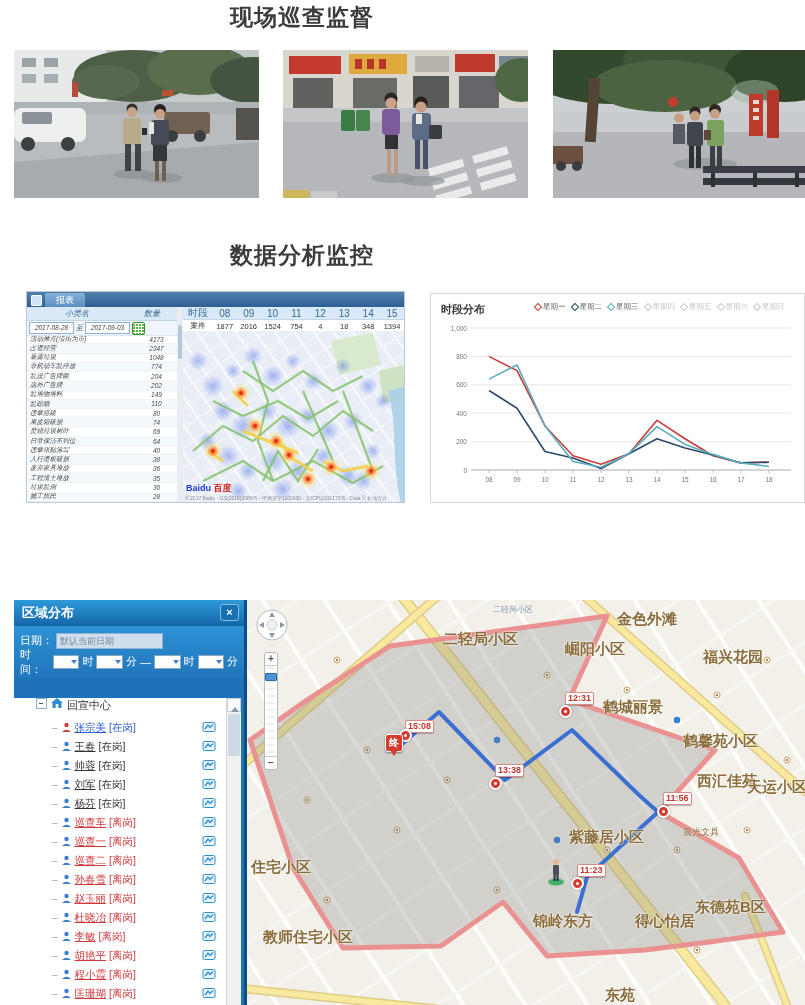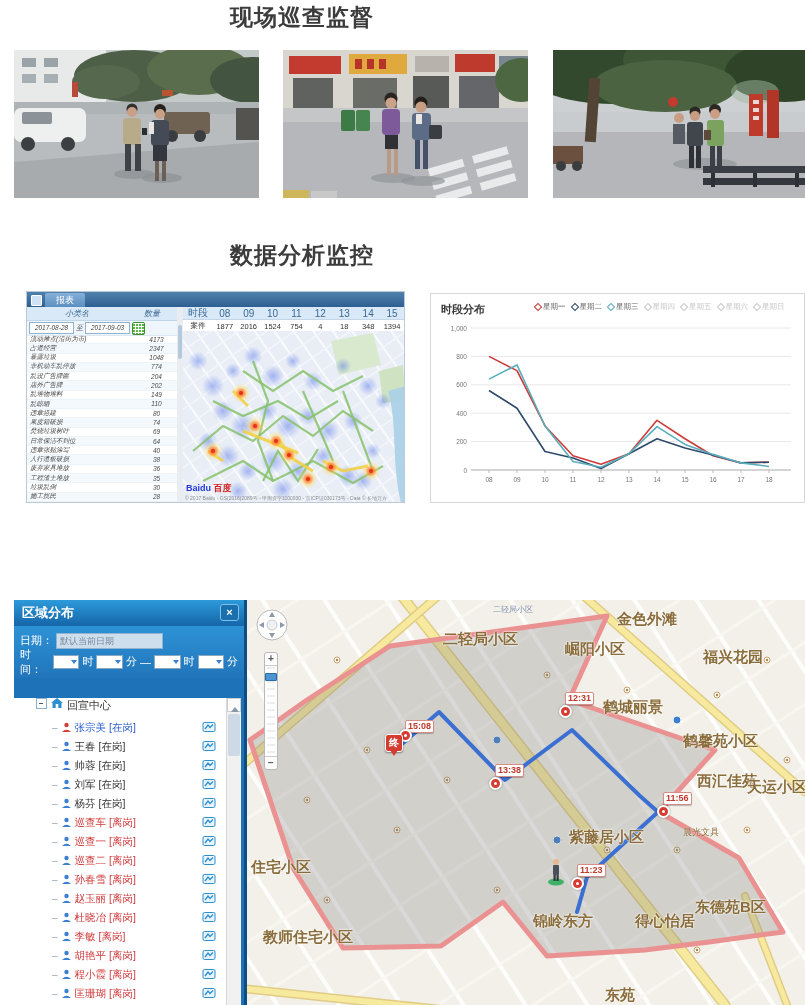--- a/index.html
+++ b/index.html
@@ -61,21 +61,21 @@
   .tk-root{height:20px;background:#2b8ccc;display:flex;align-items:center;padding-left:6px;gap:5px;color:#cdea9a;font-size:11px;font-weight:bold;}
   .tk-root .rootname{text-decoration:underline;}
   .minusbox{width:9px;height:9px;border:1px solid #bcd9ef;background:#1e73b8;position:relative;flex:0 0 auto;}
   .minusbox::after{content:"";position:absolute;left:1.5px;top:3.5px;width:4px;height:1px;background:#fff;}
   .minusbox.light{background:#fff;border-color:#8ab2d0;}
   .minusbox.light::after{background:#456;}
   .tk-tree{position:absolute;top:98px;left:0;right:18px;bottom:0;background:#fff;overflow:hidden;}
   .tk-node{height:20px;display:flex;align-items:flex-start;gap:4px;padding-left:22px;font-size:11px;color:#333;}
   .tk-row{height:19px;display:flex;align-items:center;gap:3px;padding-left:38px;font-size:10.5px;position:relative;}
   .tk-dash{color:#9aa6b0;font-size:10px;}
-  .tk-name{}
+  .tk-name{text-decoration:underline;}
   .tk-row.selected .tk-name,.tk-row.selected .tk-status{color:#2a5fd0;}
   .tk-row.on .tk-name,.tk-row.on .tk-status{color:#333;}
   .tk-row.off .tk-name,.tk-row.off .tk-status{color:#d0393b;}
   .tk-track{position:absolute;right:10px;top:3px;}
   .tk-scroll{position:absolute;right:3px;top:98px;width:15px;bottom:0;background:#f1f1f1;border-left:1px solid #d8d8d8;box-sizing:border-box;}
   .sc-btn{position:absolute;left:0;width:14px;height:14px;background:#fbfbfb;border:1px solid #cfcfcf;box-sizing:border-box;}
   .sc-btn.up{top:0;} .sc-btn.down{bottom:0;}
   .sc-btn i{position:absolute;left:3px;border:4px solid transparent;}
   .sc-btn.up i{top:4px;border-bottom:5px solid #8899aa;}
   .sc-btn.down i{top:6px;border-top:5px solid #8899aa;}

